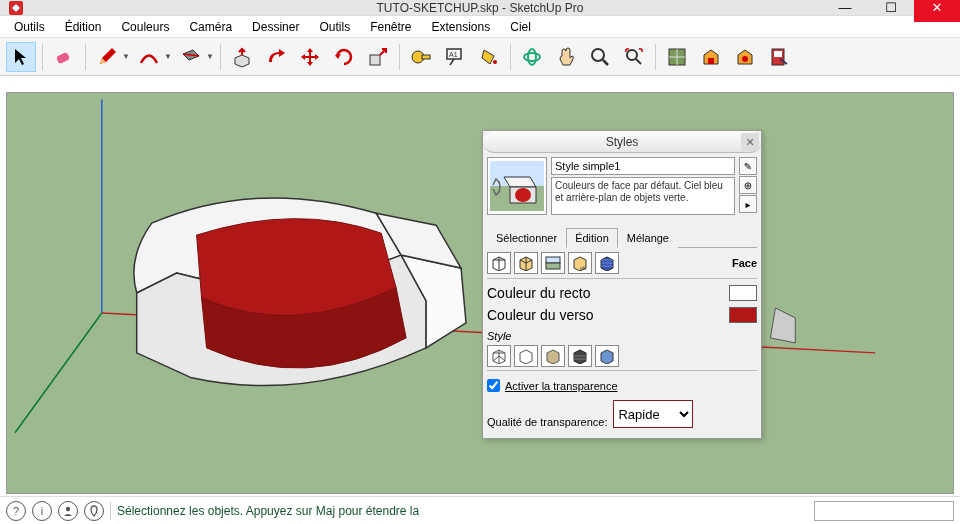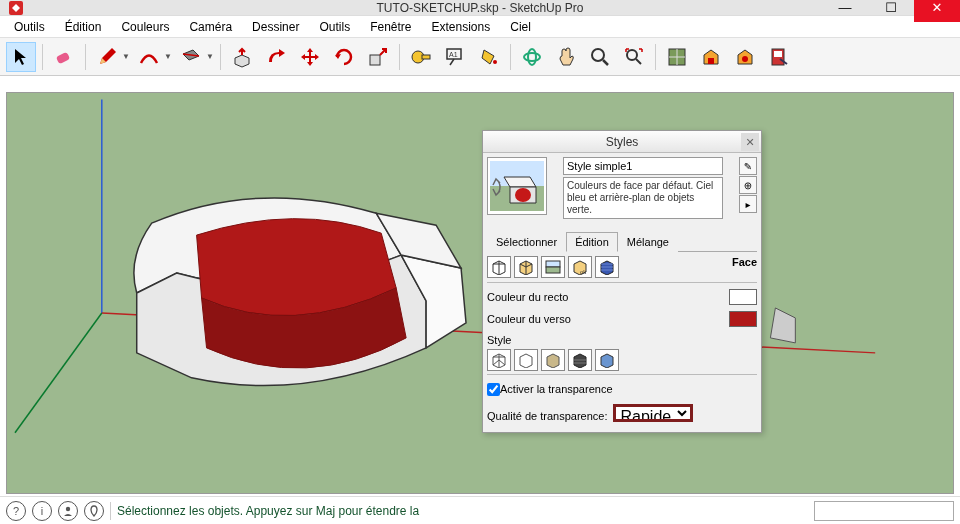--- a/index.html
+++ b/index.html
@@ -31,52 +31,52 @@
 
 
 .statusbar { position: absolute; bottom: 0; left: 0; right: 0; height: 28px; display: flex; align-items: center; padding: 0 6px; font-size: 12px; gap: 6px; border-top: 1px solid #ddd; }
 .status-circle { width: 20px; height: 20px; border: 1.5px solid #555; border-radius: 50%; display: flex; align-items: center; justify-content: center; font-size: 11px; color: #555; }
 .status-sep { width: 1px; height: 18px; background: #ccc; }
 .status-text { color: #14532d; }
 .status-input { margin-left: auto; width: 140px; height: 20px; border: 1px solid #aaa; background: #fff; }
 
 
 .panel { position: absolute; top: 130px; left: 482px; width: 280px; background: #f0f0f0; border: 1px solid #999; box-shadow: 2px 2px 6px rgba(0,0,0,.2); z-index: 10; }
-.panel-title { height: 22px; background: linear-gradient(#fdfdfd,#e6e6e6); border-bottom: 1px solid #bbb; display: flex; align-items: center; justify-content: center; font-size: 12px; color: #333; position: relative; }
+.panel-title { height: 22px; background: linear-gradient(#fdfdfd,#e6e6e6); border-bottom: 1px solid #bbb; display: flex; align-items: center; justify-content: center; font-size: 12px; color: #333; position: relative; border-radius: 11px; }
 .panel-close { position: absolute; right: 2px; top: 2px; width: 18px; height: 18px; background: #ddd; display: flex; align-items: center; justify-content: center; font-size: 11px; color: #666; }
 .panel-body { padding: 4px; font-size: 11px; }
-.panel-header-row { display: flex; gap: 16px; }
+.panel-header-row { display: flex; gap: 4px; }
 .style-thumb { width: 60px; height: 58px; border: 1px solid #999; background: #fff; flex-shrink: 0; display:flex; align-items:center; justify-content:center; }
 .style-info { flex: 1; display: flex; flex-direction: column; gap: 2px; }
 .style-name { border: 1px solid #999; background: #fff; height: 18px; padding: 1px 3px; font-size: 11px; }
 .style-desc { border: 1px solid #999; background: #fff; flex: 1; padding: 2px 3px; font-size: 10px; line-height: 1.2; color: #333; }
 .style-side-btns { width: 18px; display: flex; flex-direction: column; gap: 1px; }
 .side-btn { width: 18px; height: 18px; border: 1px solid #999; background: #f8f8f8; font-size: 10px; display: flex; align-items: center; justify-content: center; }
 
 .panel-tabs { display: flex; margin-top: 12px; border-bottom: 1px solid #aaa; font-size: 11px; }
 .panel-tab { padding: 3px 8px; border: 1px solid transparent; border-bottom: none; cursor: pointer; position: relative; top: 1px; background: #f0f0f0; }
 .panel-tab.active { border: 1px solid #aaa; border-bottom: 1px solid #f0f0f0; background: #f0f0f0; }
 
-.face-row { display: flex; gap: 3px; margin: 4px 0; }
+.face-row { display: flex; align-items: center; gap: 3px; margin: 4px 0; }
 .cube-btn { width: 24px; height: 22px; border: 1px solid #888; background: #fff; display: flex; align-items: center; justify-content: center; }
 .face-label { margin-left: auto; font-weight: bold; font-size: 11px; }
 
 .panel-hr { border: none; border-top: 1px solid #bbb; margin: 3px 0; }
 
-.color-row { display: flex; align-items: center; padding: 3px 0; font-size: 11px; }
+.color-row { display: flex; align-items: center; padding: 3px 0; font-size: 14px; }
 .color-swatch { width: 28px; height: 16px; border: 1px solid #666; margin-left: auto; }
 
-.style-row { display: flex; align-items: flex-start; gap: 4px; padding-top: 4px; font-size: 11px; }
+.style-row { display: flex; align-items: flex-start; gap: 4px; padding-top: 4px; font-size: 11px; font-style: italic; }
 .style-col { flex: 1; }
 .style-icons { display: flex; gap: 3px; margin-top: 3px; }
 .style-icon { width: 24px; height: 22px; border: 1px solid #888; background: #fff; display:flex;align-items:center;justify-content:center; }
 
-.check-row { display: flex; align-items: flex-start; padding: 5px 0; font-size: 11px; }
+.check-row { display: flex; align-items: center; gap: 5px; padding: 5px 0; font-size: 11px; text-decoration: underline; }
 .quality-row { display: flex; align-items: flex-end; gap: 6px; font-size: 11px; padding: 3px 0 6px; }
-.quality-select { width: 80px; height: 18px; font-size: 16px; border: 3px solid #7f1d1d; background: #fff; }
+.quality-select { width: 80px; height: 28px; font-size: 13px; border: 1px solid #7f1d1d; background: #fff; }
 </style>
 </head>
 <body>
 
 <div class="titlebar">
   <svg class="si-logo" viewBox="0 0 16 16">
       <rect x="1" y="1" width="14" height="14" fill="#d62828" rx="2"></rect>
       <path d="M4 8 L8 4 L12 8 L8 12 Z" fill="#fff"></path>
     </svg>
   <div class="title">TUTO-SKETCHUP.skp - SketchUp Pro</div>

